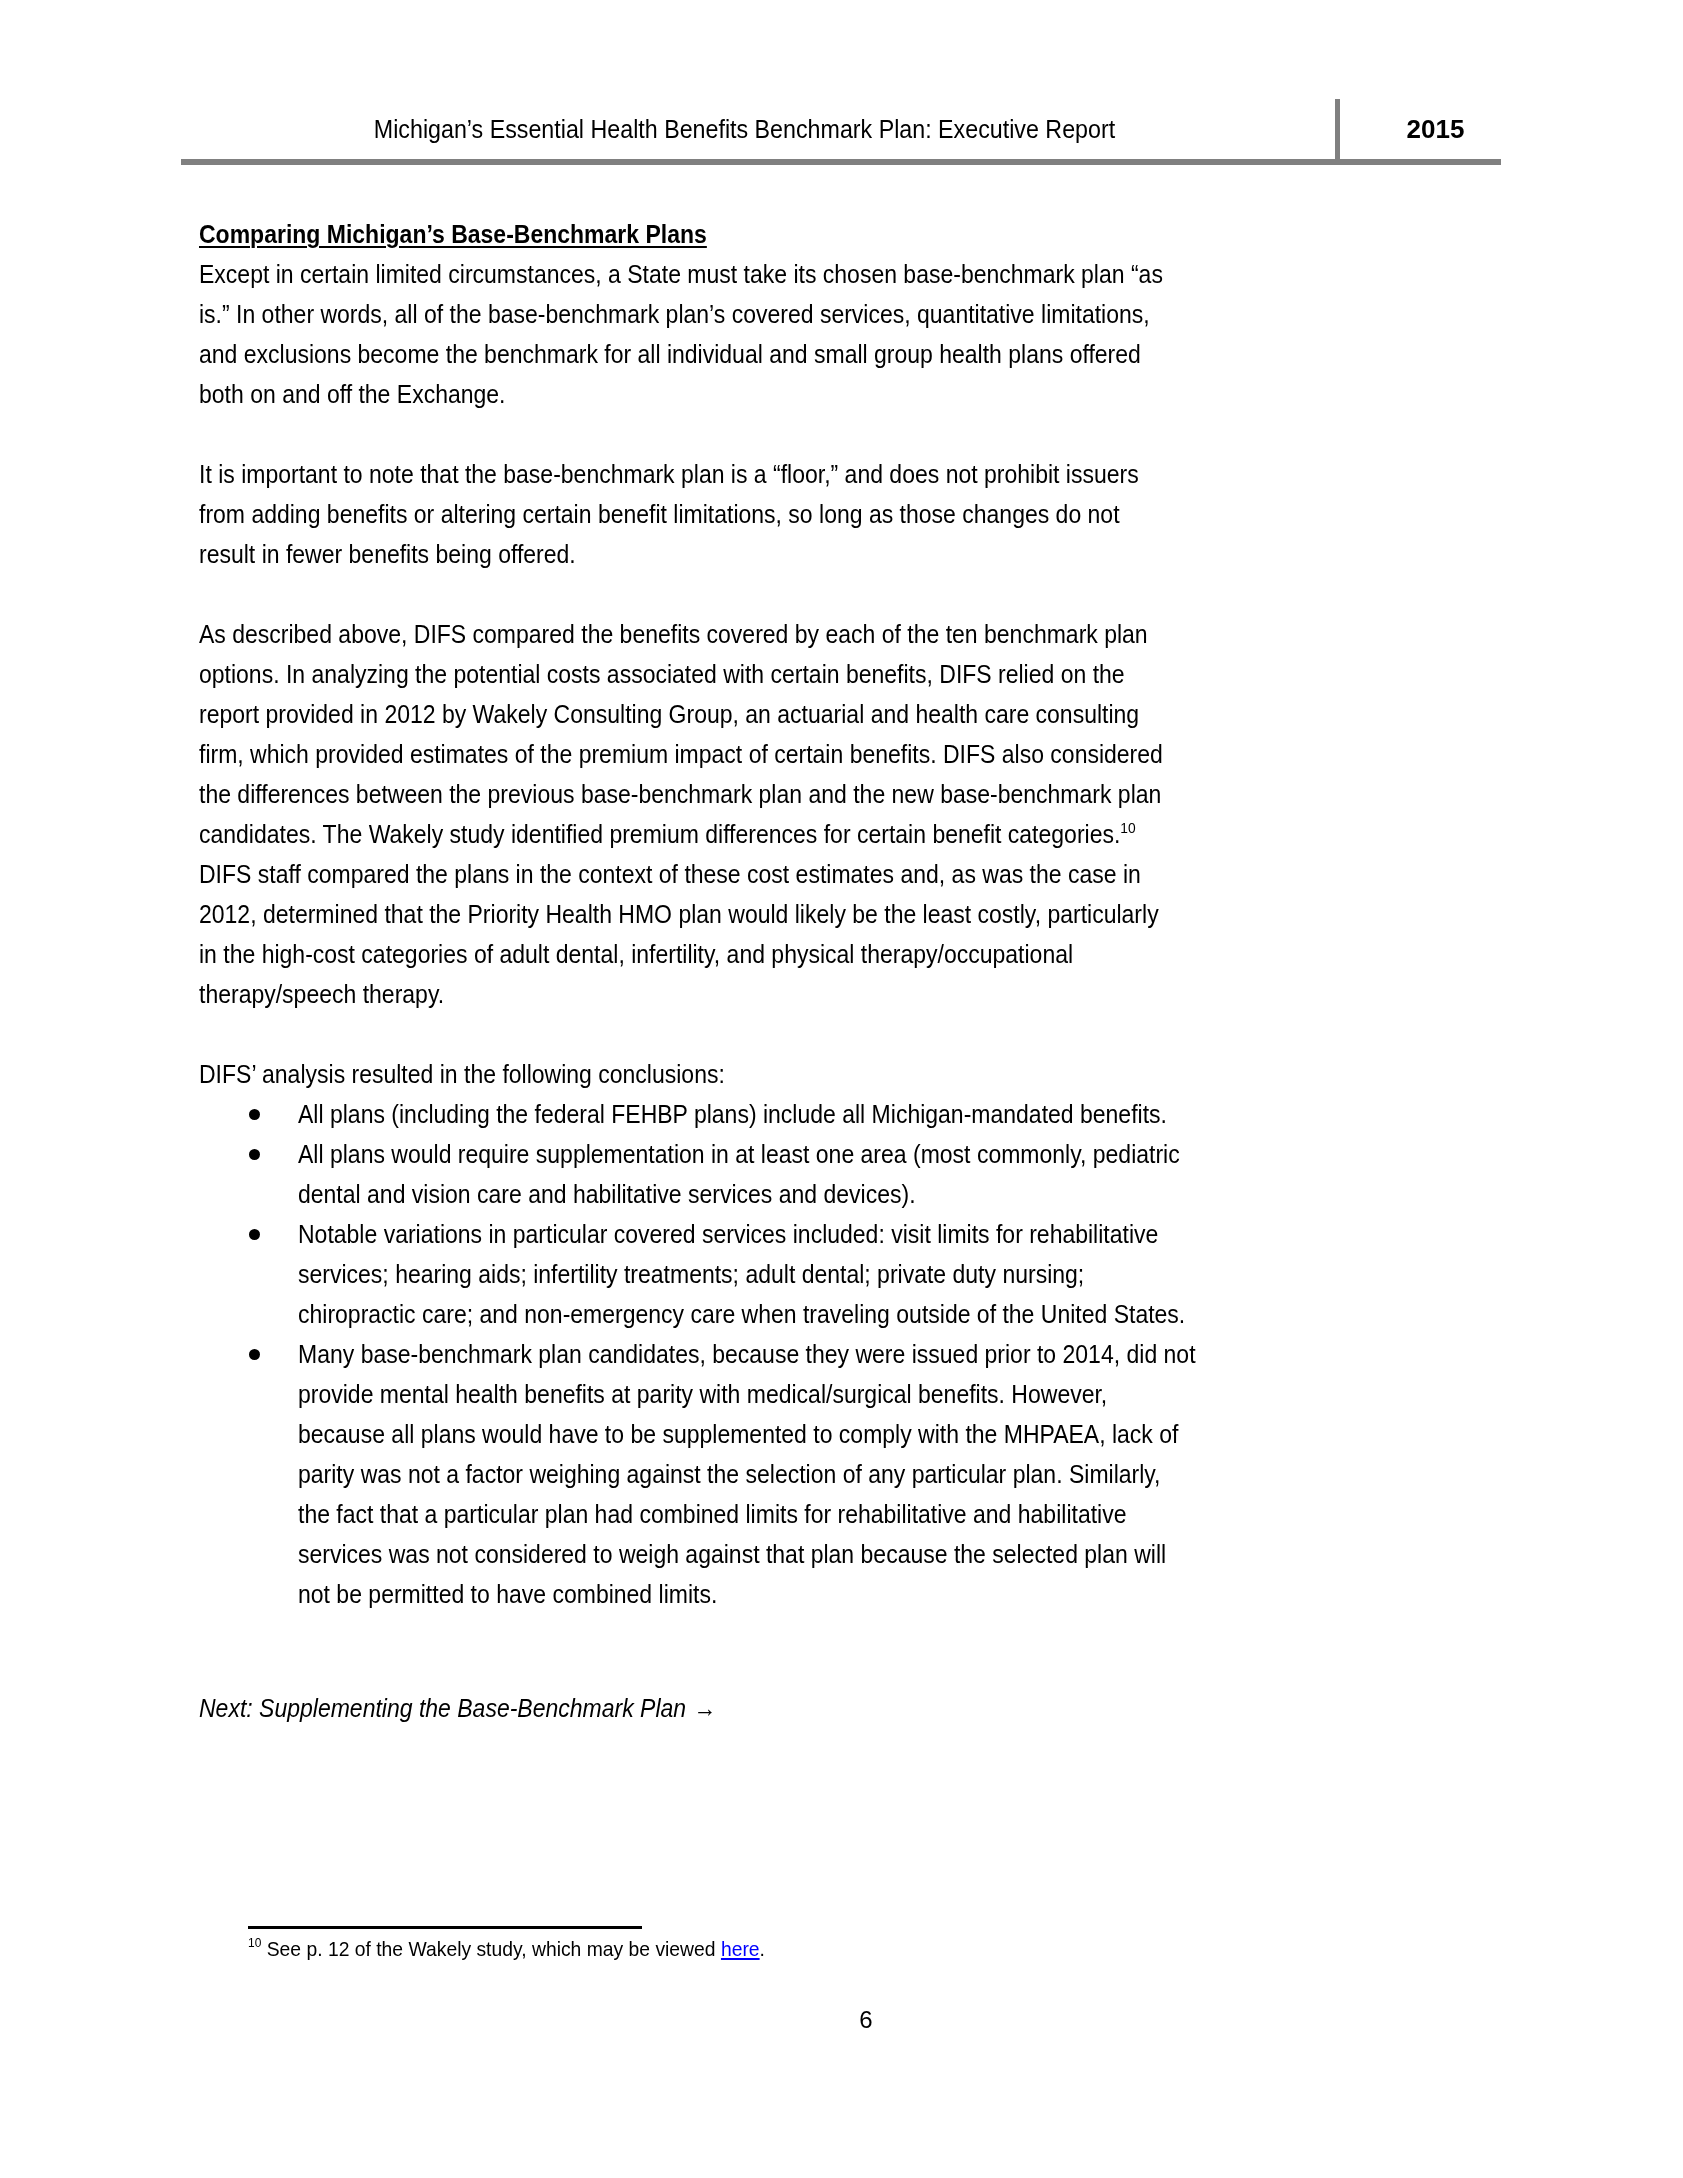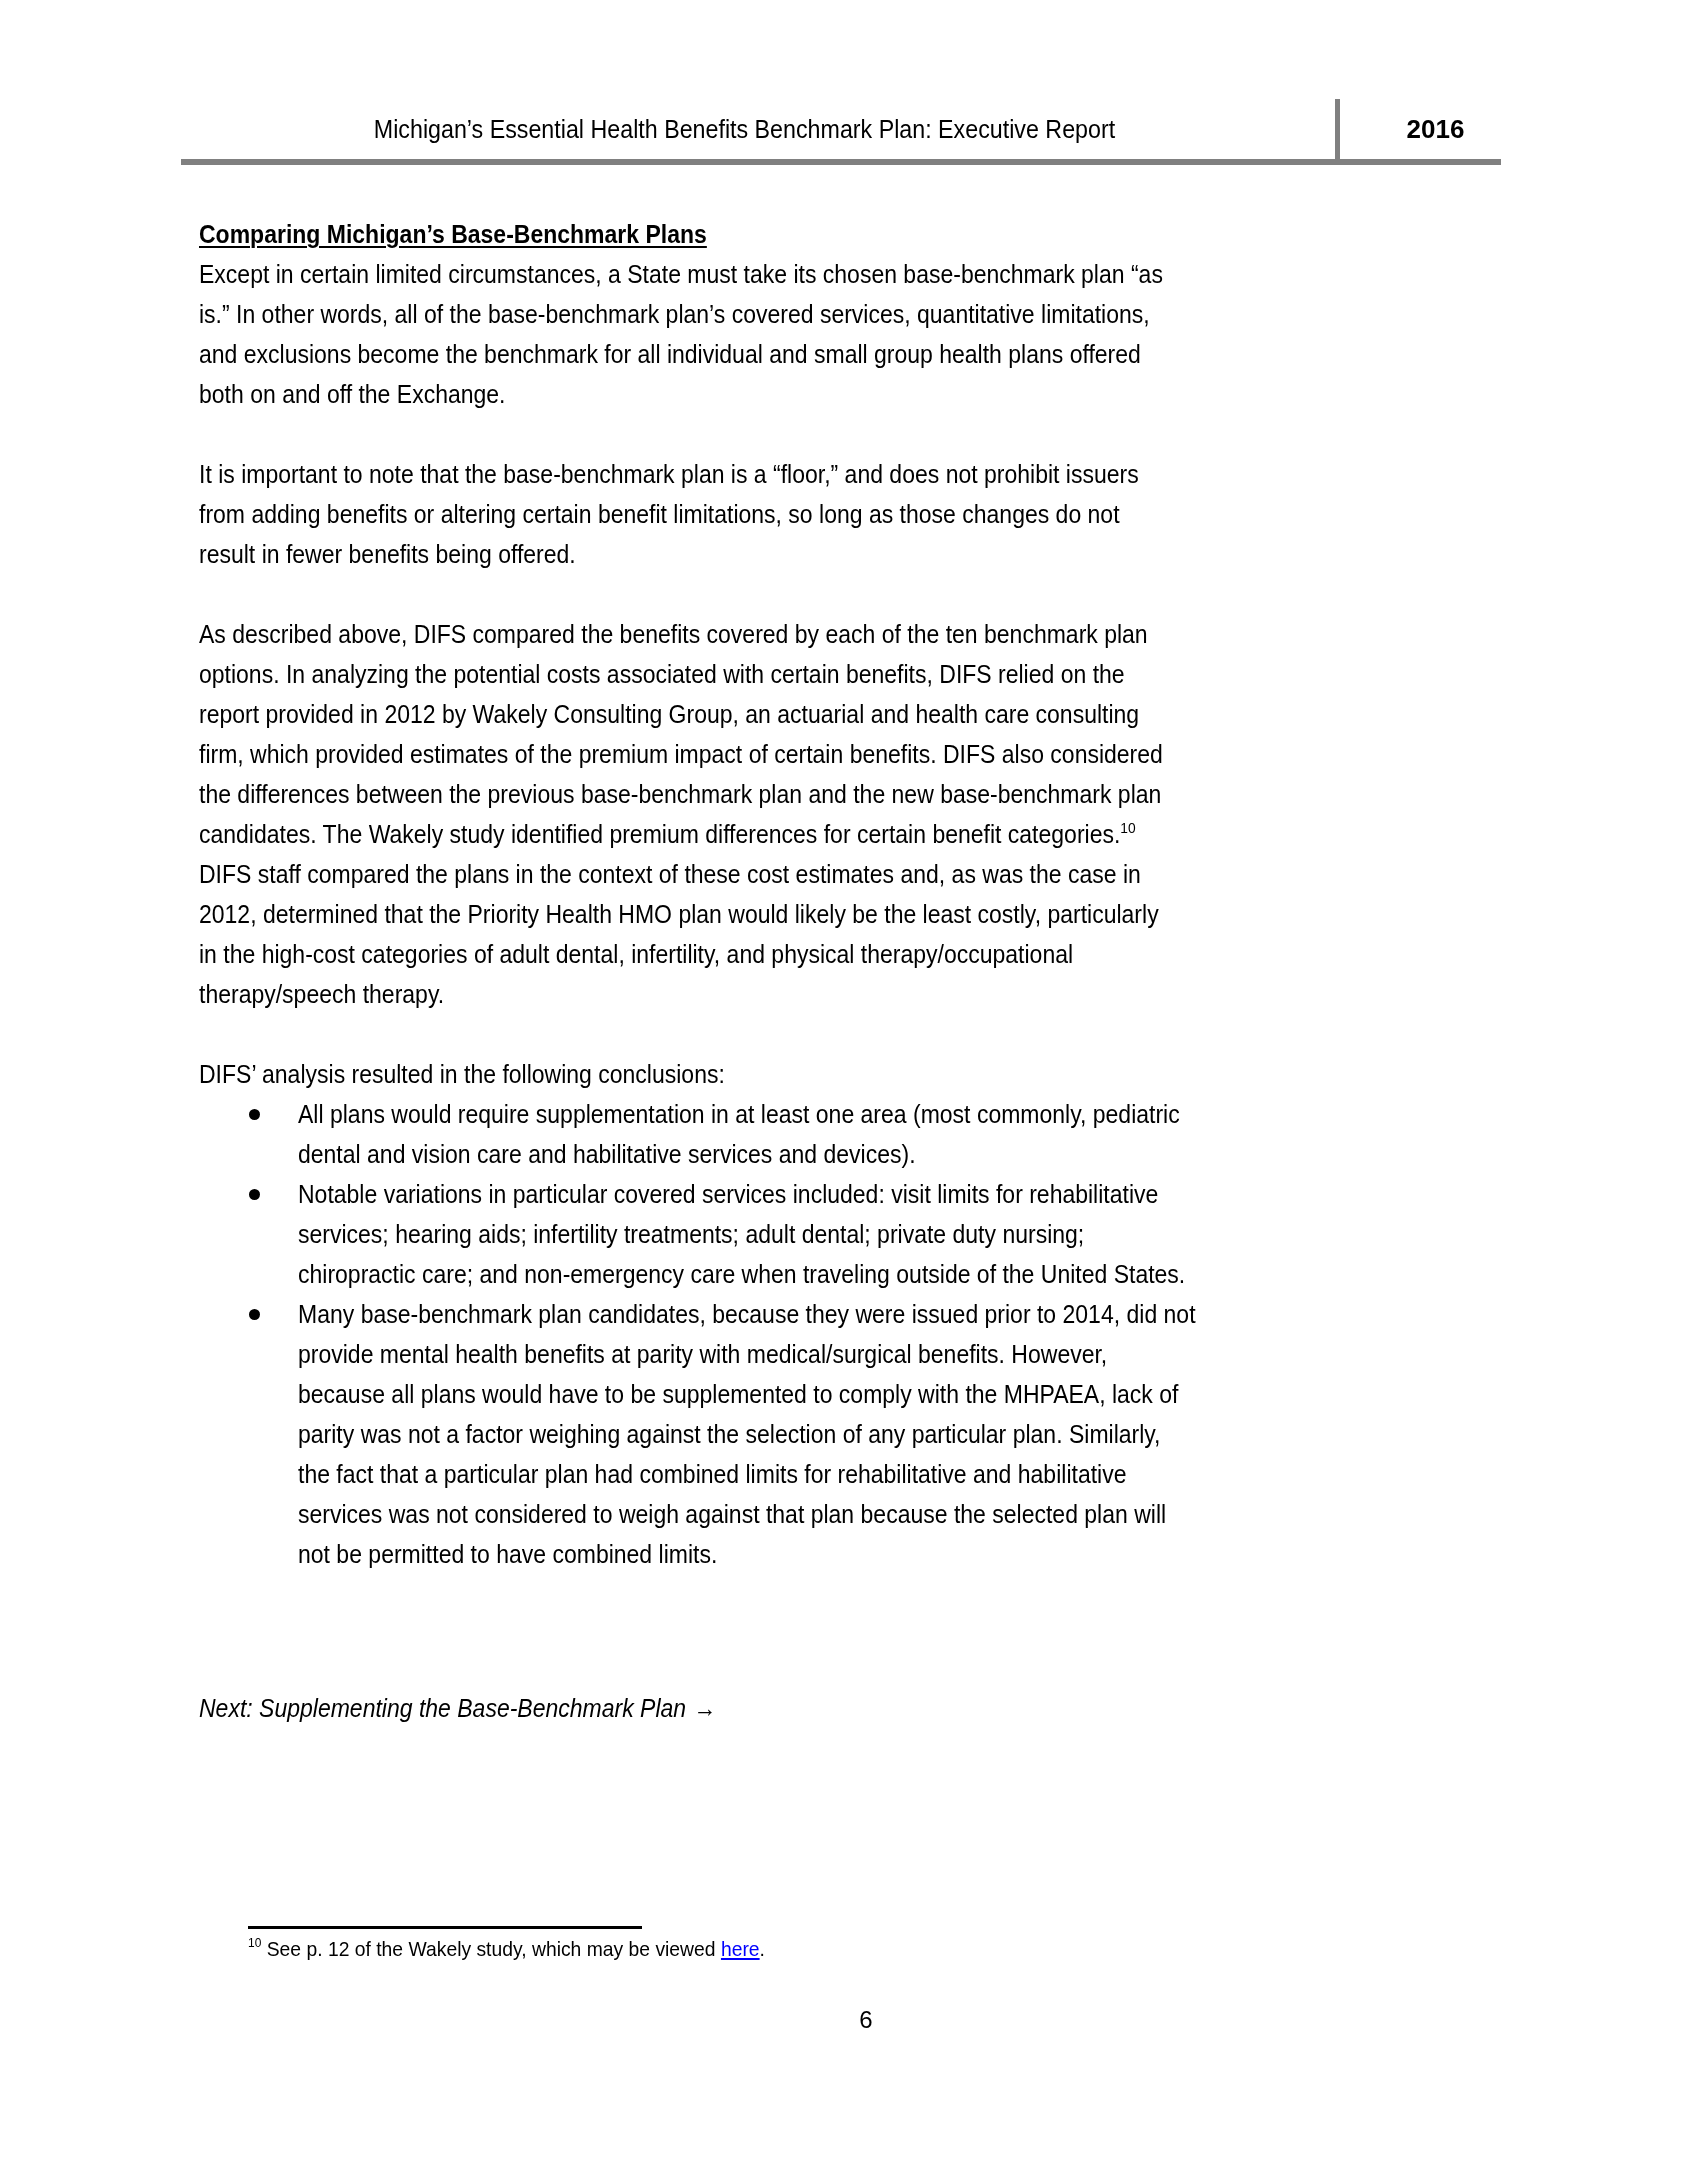--- a/index.html
+++ b/index.html
@@ -36,21 +36,21 @@
   .fn-link { color: #0000ff; text-decoration: underline; }
   .page-num { position: absolute; left: 842px; top: 2002px; width: 48px; text-align: center; font-size: 24px; line-height: 36px; }
 </style>
 </head>
 <body>
 
 <div class="page">
 
   <div class="hdr-title">Michigan’s Essential Health Benefits Benchmark Plan: Executive Report</div>
   <div class="hdr-divider"></div>
-  <div class="hdr-year">2016</div>
+  <div class="hdr-year">2015</div>
   <div class="hdr-rule"></div>
 
   <div class="body">
     <div class="line heading">Comparing Michigan’s Base-Benchmark Plans</div>
 
     <div>
       <div class="line">Except in certain limited circumstances, a State must take its chosen base-benchmark plan “as</div>
       <div class="line">is.”  In other words, all of the base-benchmark plan’s covered services, quantitative limitations,</div>
       <div class="line">and exclusions become the benchmark for all individual and small group health plans offered</div>
       <div class="line">both on and off the Exchange.</div>
@@ -76,20 +76,24 @@
       <div class="line">in the high-cost categories of adult dental, infertility, and physical therapy/occupational</div>
       <div class="line">therapy/speech therapy.</div>
     </div>
     <div class="gap"></div>
 
     <div class="line">DIFS’ analysis resulted in the following conclusions:</div>
 
     <div class="bullets">
       <div class="bullet-item">
         <span class="bullet-dot"></span>
+        <div class="line">All plans (including the federal FEHBP plans) include all Michigan-mandated benefits.</div>
+      </div>
+      <div class="bullet-item">
+        <span class="bullet-dot"></span>
         <div class="line">All plans would require supplementation in at least one area (most commonly, pediatric</div>
         <div class="line">dental and vision care and habilitative services and devices).</div>
       </div>
       <div class="bullet-item">
         <span class="bullet-dot"></span>
         <div class="line">Notable variations in particular covered services included: visit limits for rehabilitative</div>
         <div class="line">services; hearing aids; infertility treatments; adult dental; private duty nursing;</div>
         <div class="line">chiropractic care; and non-emergency care when traveling outside of the United States.</div>
       </div>
       <div class="bullet-item">

